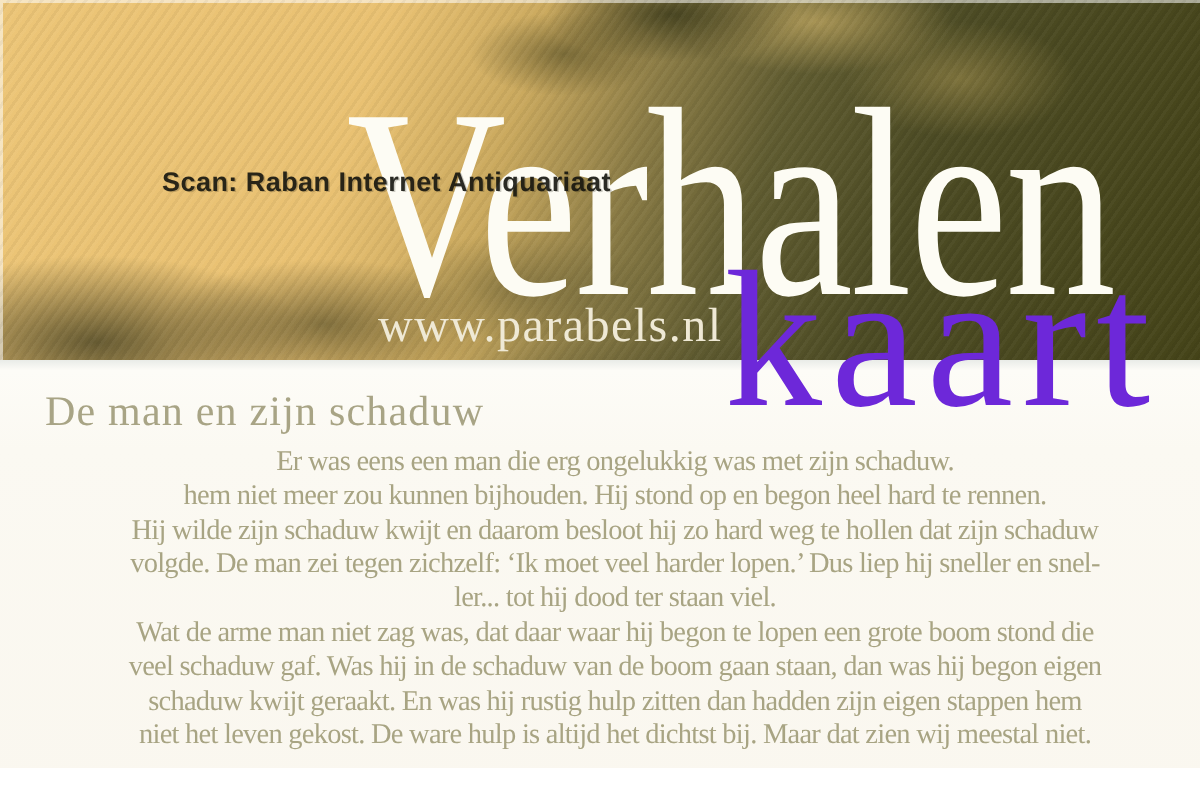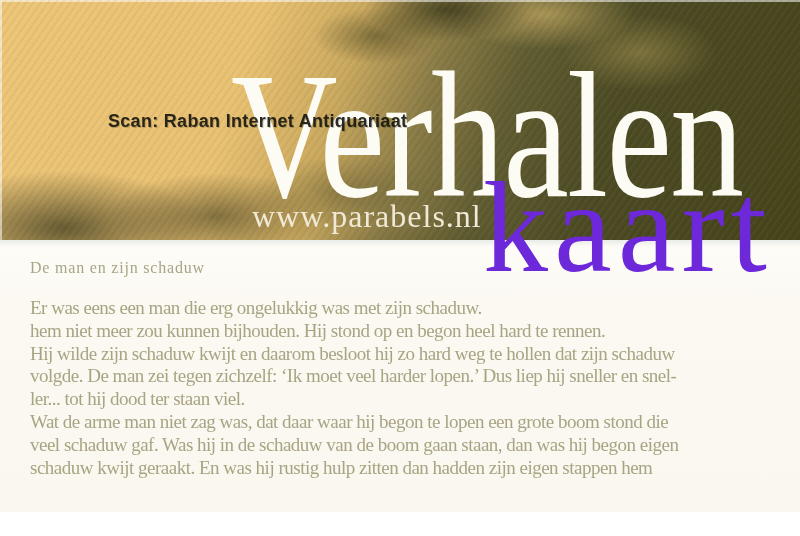--- a/index.html
+++ b/index.html
@@ -61,27 +61,28 @@
     white-space:nowrap;z-index:6;
   }
 
   
   .page-body{
     position:absolute;left:0;top:240px;width:800px;height:296px;
     background:linear-gradient(180deg,#e9ece8 0px,#fdfcf7 7px,#fbf9f2 60px,#faf7ef 100%);
   }
   .story-title{
     position:absolute;left:30px;top:258px;
-    font-size:16px;line-height:1.2;letter-spacing:.8px;
+    font-size:28px;line-height:1.2;letter-spacing:.8px;
     color:#a8a485;white-space:nowrap;
   }
   .story-lines{
     position:absolute;left:30px;top:297px;width:760px;
     font-size:19px;line-height:22.8px;letter-spacing:-.5px;
     color:#a8a483;
+    text-align:center;
   }
   .story-line{white-space:nowrap;}
 </style>
 </head>
 <body>
 
 <div class="card">
 
   <div class="photo">
     <div class="texture"></div>
@@ -101,15 +102,16 @@
 
   <div class="story-lines">
     <div class="story-line">Er was eens een man die erg ongelukkig was met zijn schaduw.</div>
     <div class="story-line">hem niet meer zou kunnen bijhouden. Hij stond op en begon heel hard te rennen.</div>
     <div class="story-line">Hij wilde zijn schaduw kwijt en daarom besloot hij zo hard weg te hollen dat zijn schaduw</div>
     <div class="story-line">volgde. De man zei tegen zichzelf: ‘Ik moet veel harder lopen.’ Dus liep hij sneller en snel-</div>
     <div class="story-line">ler... tot hij dood ter staan viel.</div>
     <div class="story-line">Wat de arme man niet zag was, dat daar waar hij begon te lopen een grote boom stond die</div>
     <div class="story-line">veel schaduw gaf. Was hij in de schaduw van de boom gaan staan, dan was hij begon eigen</div>
     <div class="story-line">schaduw kwijt geraakt. En was hij rustig hulp zitten dan hadden zijn eigen stappen hem</div>
+    <div class="story-line">niet het leven gekost. De ware hulp is altijd het dichtst bij. Maar dat zien wij meestal niet.</div>
   </div>
 
 </div>
 
 </body></html>

